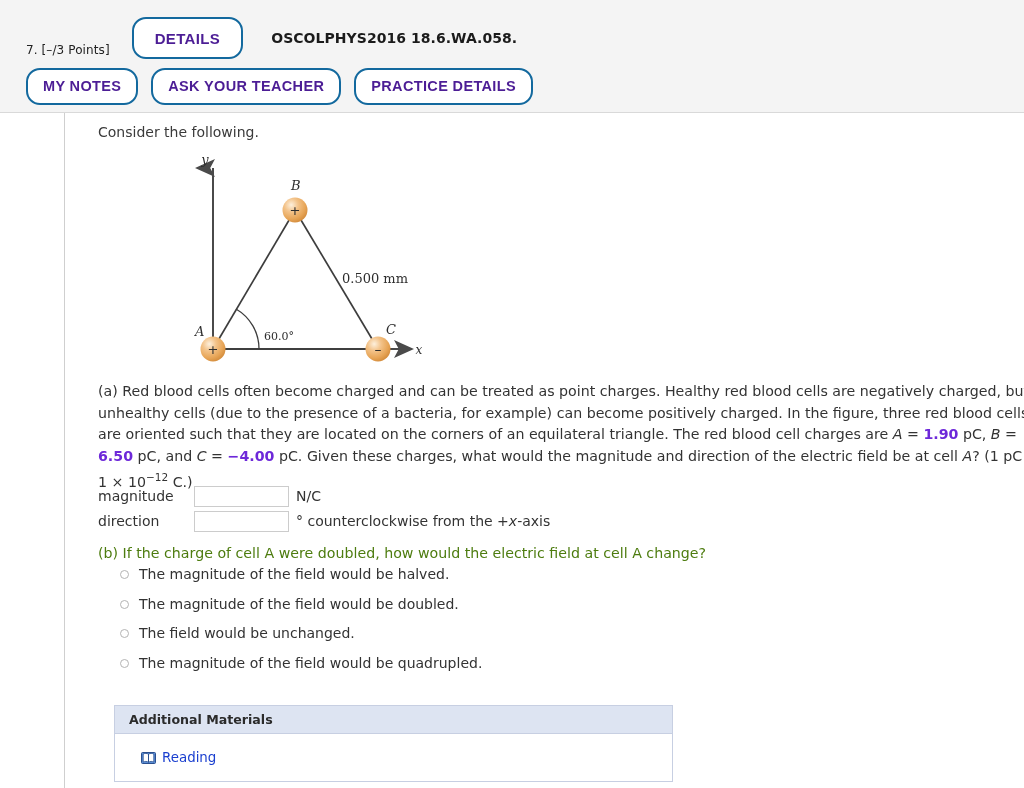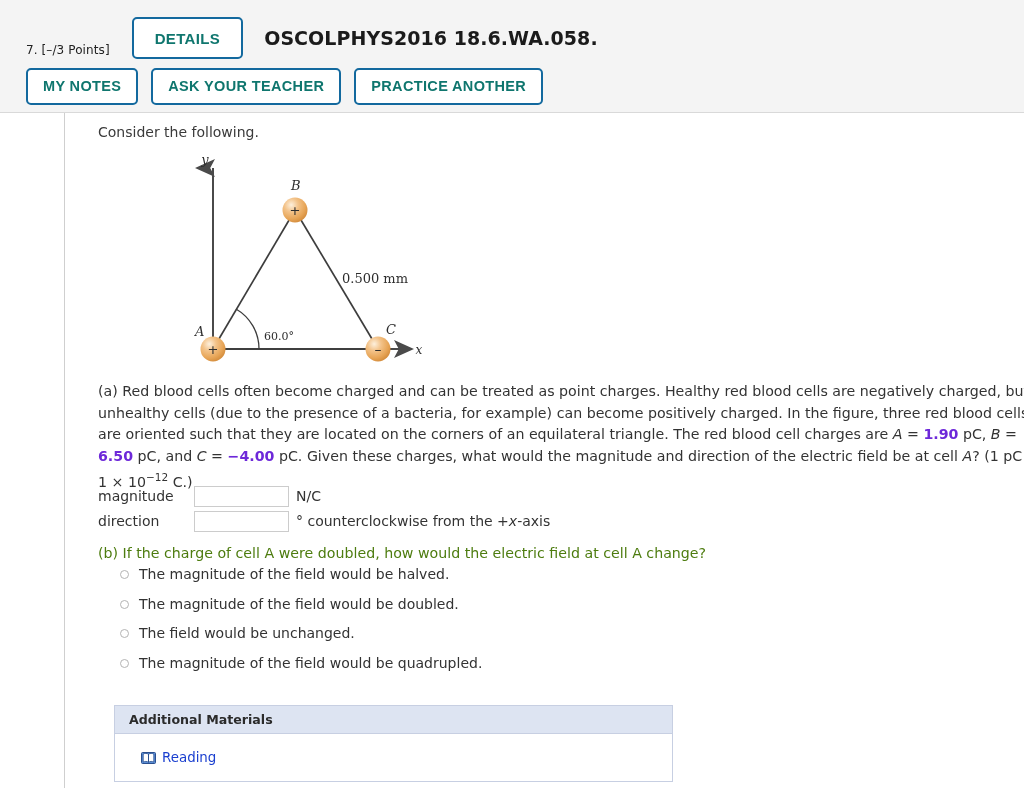--- a/index.html
+++ b/index.html
@@ -35,43 +35,43 @@
   }
   #points-label {
     font-size: 12px;
     font-weight: normal;
     color: #222222;
     letter-spacing: 0.1px;
     white-space: nowrap;
     margin-top: 24px;
   }
   #question-code {
-    font-size: 19px;
+    font-size: 14px;
     font-weight: bold;
     color: #1b1b1b;
     white-space: nowrap;
-    margin-left: 21px;
+    margin-left: 28px;
     letter-spacing: 0.05px;
   }
   #header-row-2 {
     position: absolute;
     left: 26px; top: 67px;
     height: 38px;
     display: flex;
     align-items: center;
     gap: 13px;
   }
   .hdr-btn {
     display: inline-flex;
     align-items: center;
     justify-content: center;
     background: #ffffff;
     border: 2px solid #13699e;
-    border-radius: 5px;
-    color: #0f766e;
+    border-radius: 14px;
+    color: #4c1d95;
     font-size: 14.5px;
     font-weight: bold;
     letter-spacing: 0.35px;
     box-sizing: border-box;
     cursor: pointer;
     white-space: nowrap;
   }
   #details-button {
     height: 42px;
     padding: 0 21px;
@@ -246,21 +246,21 @@
 
   <div id="header-row-1">
     <span id="points-label">7.  [–/3 Points]</span>
     <button class="hdr-btn" id="details-button">DETAILS</button>
     <span id="question-code">OSCOLPHYS2016 18.6.WA.058.</span>
   </div>
 
   <div id="header-row-2">
     <button class="hdr-btn row2">MY NOTES</button>
     <button class="hdr-btn row2">ASK YOUR TEACHER</button>
-    <button class="hdr-btn row2">PRACTICE ANOTHER</button>
+    <button class="hdr-btn row2">PRACTICE DETAILS</button>
   </div>
 
 </div>
 
 <div id="content-divider"></div>
 
 <div id="content-area">
 
   <div id="consider-text">Consider the following.</div>
 

